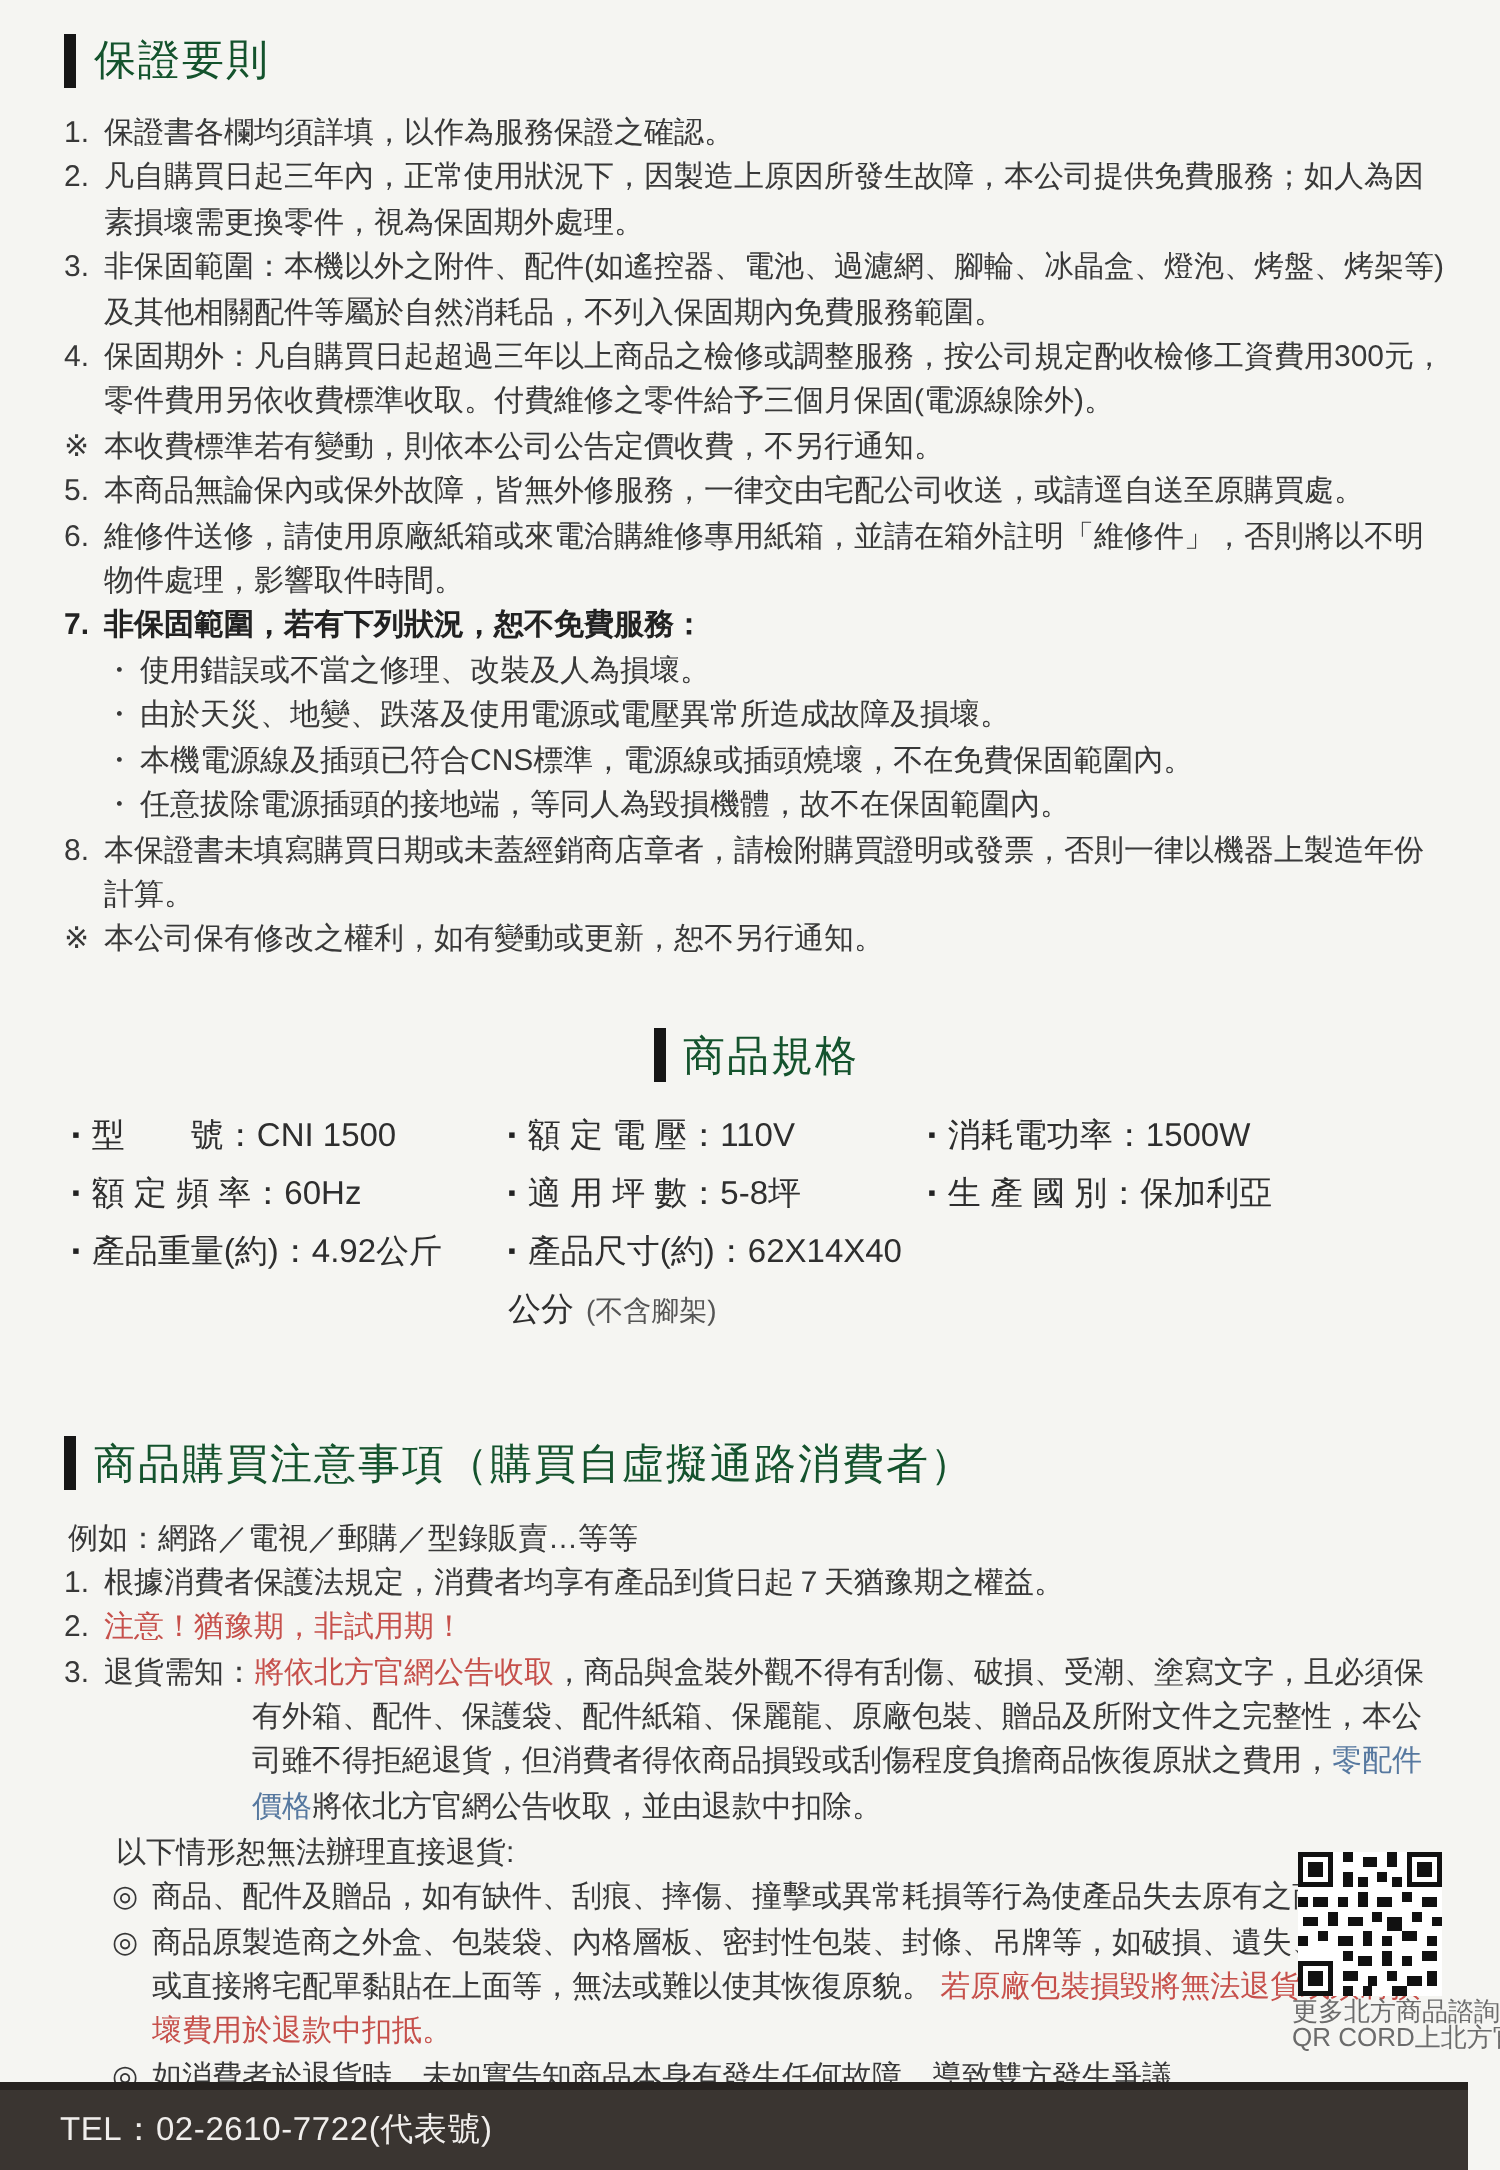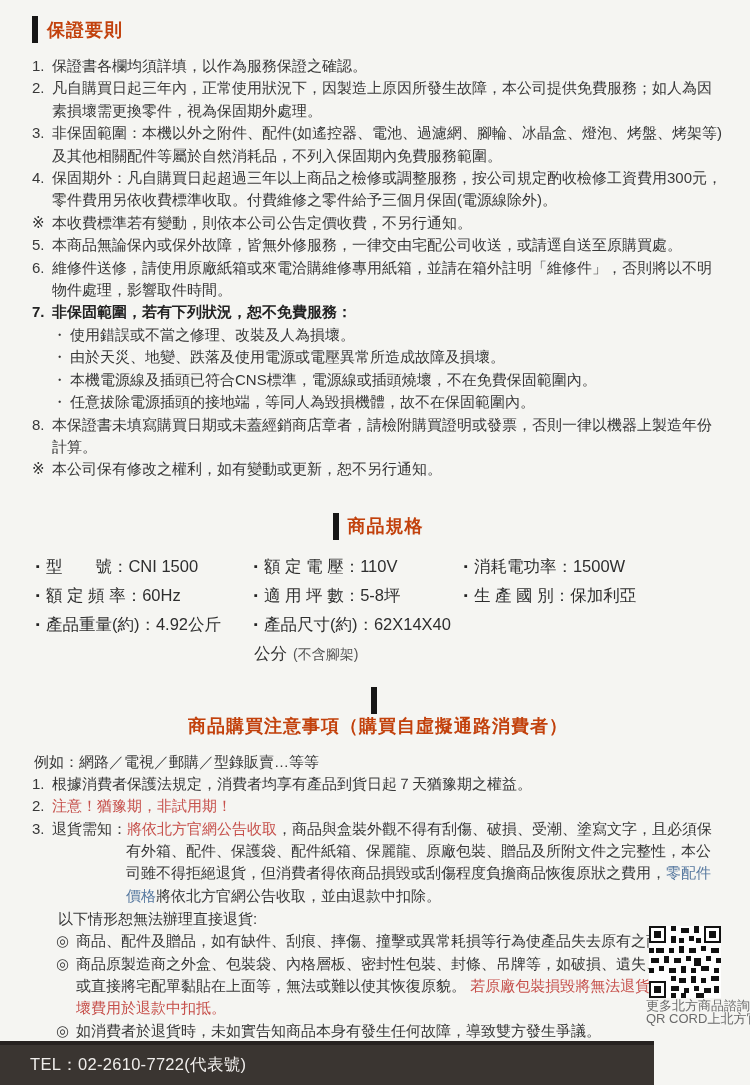--- a/index.html
+++ b/index.html
@@ -7,49 +7,49 @@
     width:750px;height:1085px;position:relative;overflow:hidden;
     background:#f5f5f2;
     font-family:"Liberation Sans","DejaVu Sans",sans-serif;
     color:#383838;
     -webkit-font-smoothing:antialiased;
   }
   .content{padding:16px 26px 0 32px;}
   
   .sec-title{display:flex;align-items:center;margin:0 0 12px 0;}
   .sec-title .bar{display:inline-block;width:6px;height:27px;background:#161616;margin-right:9px;}
-  .sec-title .txt{font-size:18px;font-weight:bold;color:#c2410c;letter-spacing:1px;}
+  .sec-title .txt{font-size:21px;font-weight:normal;color:#14532d;letter-spacing:1px;}
   
   .line{display:flex;font-size:15px;line-height:22.4px;}
   .line .m{flex:0 0 20px;}
   .line .t{flex:1;}
   .line.indent{padding-left:20px;}
   .line.indent .m{flex:0 0 18px;}
   .bold{font-weight:bold;color:#222;}
   .red{color:#c6504b;}
   .blue{color:#56789f;}
   
   .hang{flex:1;padding-left:74px;text-indent:-74px;}
   
   .specs{margin:8px 0 16px 4px;}
   .spec-grid{display:grid;grid-template-columns:218px 210px auto;font-size:16.5px;line-height:29px;color:#2e2e2e;}
   .spec-item .sq{font-size:11px;vertical-align:2px;margin-right:6px;color:#222;}
   .spec-item .small{font-size:14px;color:#555;margin-left:6px;}
   
   .notes-extra{padding-left:24px;}
   .sec2{margin-top:32px;justify-content:center;}
-  .sec3{margin-top:18px;flex-direction:column;}
+  .sec3{margin-top:48px;}
   .intro-line{font-size:15px;line-height:23px;padding-left:2px;}
   
   .qr-block{position:absolute;right:26px;top:926px;width:78px;text-align:center;}
   .qr-block svg{display:block;margin:0 auto;background:#fff;}
   .qr-cap{font-size:13px;color:#6b6b6b;line-height:10px;margin-top:3px;white-space:nowrap;}
   
   .footer{
-    position:absolute;left:0;bottom:0;width:654px;height:44px;
+    position:absolute;left:0;bottom:0;width:734px;height:44px;
     background:#3a3531;border-top:4px solid #262220;
     display:flex;align-items:center;box-sizing:border-box;
     padding:0 26px 0 30px;color:#f0eeec;
   }
   .footer .tel{font-size:16.5px;letter-spacing:0.3px;}
   .footer .service{font-size:16.5px;margin-left:28px;}
   .footer .slogan{margin-left:auto;font-size:16.5px;font-weight:bold;letter-spacing:5px;}
 </style>
 </head>
 <body>

